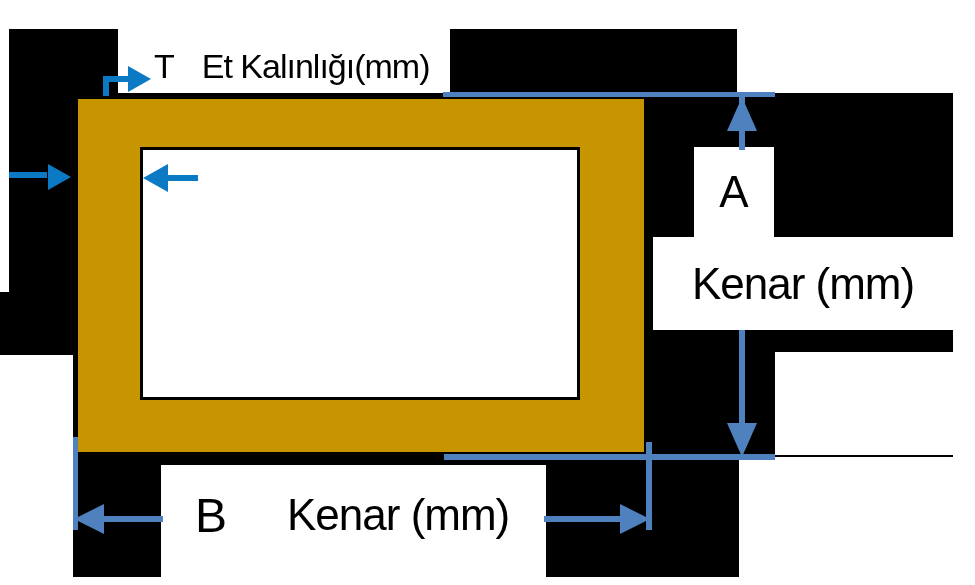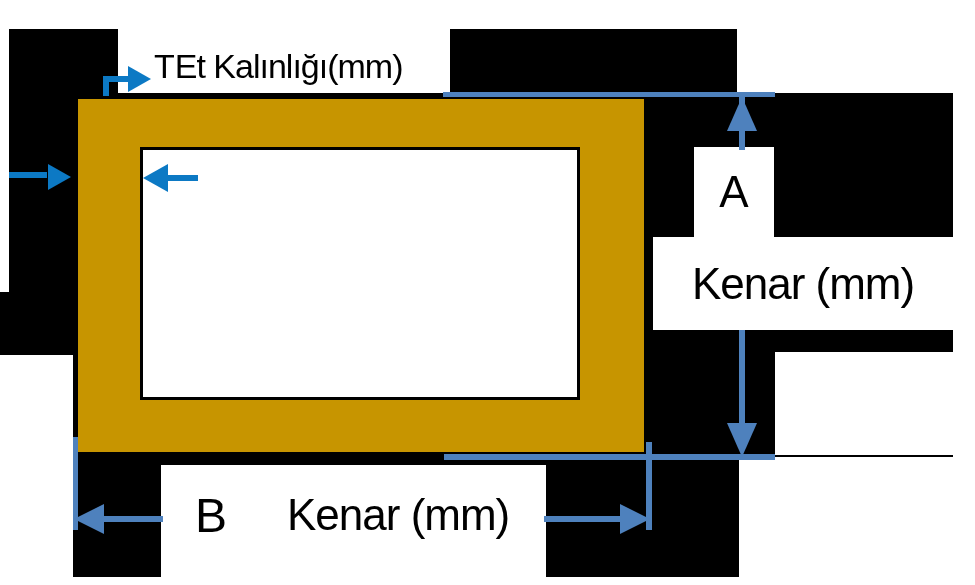--- a/index.html
+++ b/index.html
@@ -32,21 +32,21 @@
   .tri{position:absolute;width:0;height:0;}
   .tri-up-steel{border-left:15px solid transparent;border-right:15px solid transparent;border-bottom:34px solid var(--dimension-blue);}
   .tri-down-steel{border-left:15px solid transparent;border-right:15px solid transparent;border-top:34px solid var(--dimension-blue);}
   .tri-left-steel{border-top:15px solid transparent;border-bottom:15px solid transparent;border-right:30px solid var(--dimension-blue);}
   .tri-right-steel{border-top:15px solid transparent;border-bottom:15px solid transparent;border-left:30px solid var(--dimension-blue);}
   .tri-right-azure{border-top:13px solid transparent;border-bottom:13px solid transparent;border-left:23px solid var(--pointer-blue);}
   .tri-left-azure{border-top:14px solid transparent;border-bottom:14px solid transparent;border-right:25px solid var(--pointer-blue);}
   .label{position:absolute;display:flex;align-items:center;color:var(--text);}
   .t-label{left:118px;top:29px;width:332px;height:64px;font-size:34px;padding-top:10px;box-sizing:border-box;}
   .t-label .sym{margin-left:36px;}
-  .t-label .txt{letter-spacing:-1px;}
+  .t-label .txt{margin-left:27px;letter-spacing:-1px;}
   .a-label{left:694px;top:147px;width:80px;height:90px;justify-content:center;font-size:44px;}
   .kenar-a-label{left:653px;top:237px;width:300px;height:93px;justify-content:center;font-size:44px;letter-spacing:-1px;}
   .b-label{left:161px;top:465px;width:385px;height:112px;font-size:48px;padding-bottom:12px;box-sizing:border-box;}
   .b-label .sym{margin-left:34px;}
   .b-label .txt{margin-left:60px;font-size:44px;letter-spacing:-1px;}
 </style>
 </head>
 <body>
 
 <div class="stage">

